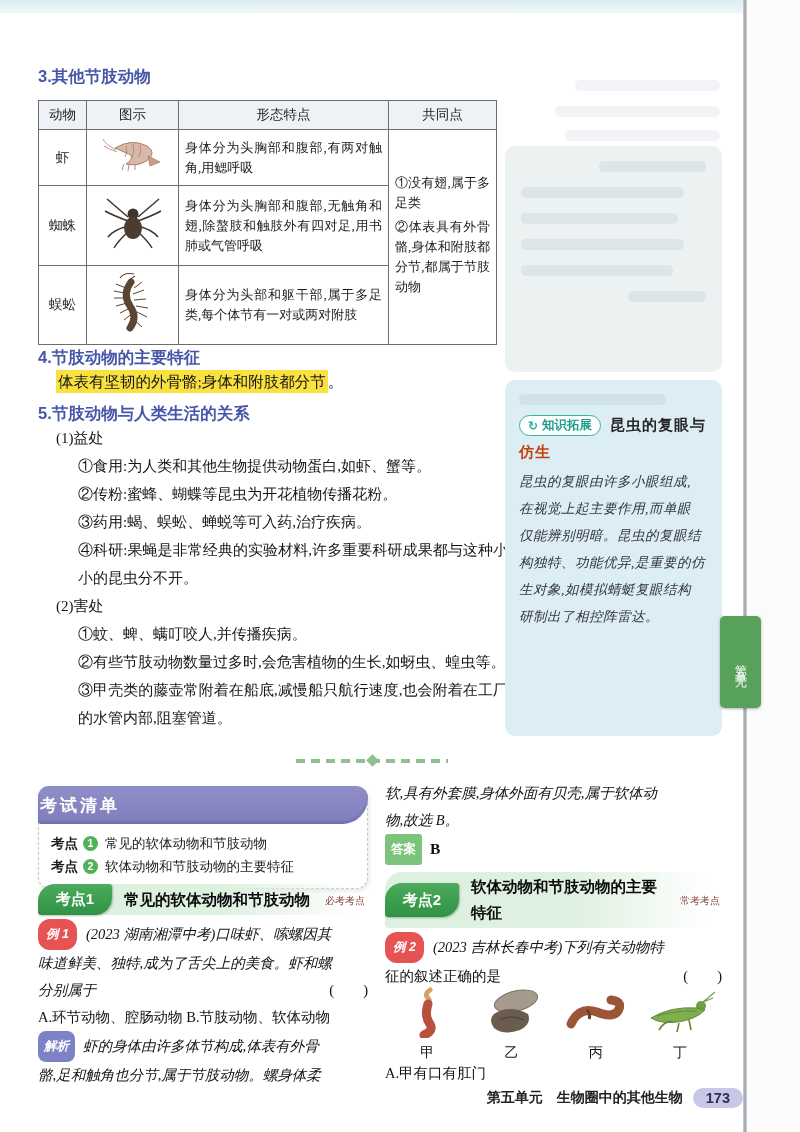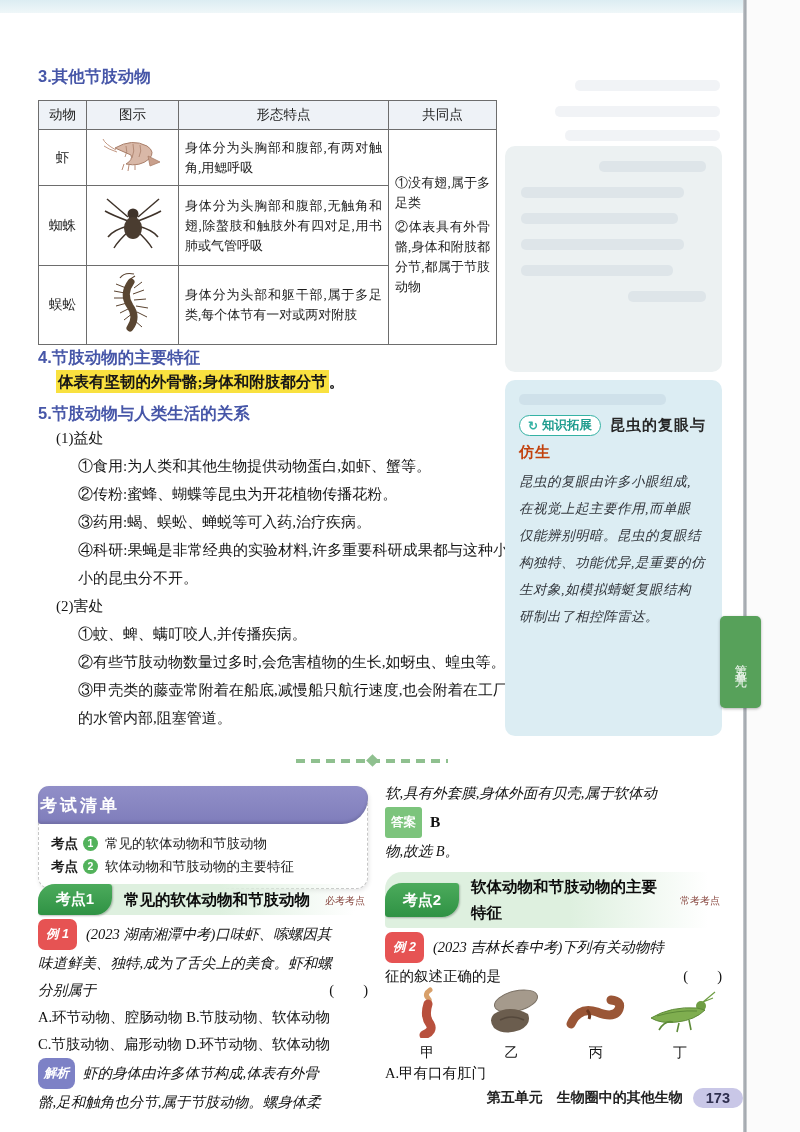--- a/index.html
+++ b/index.html
@@ -23,21 +23,21 @@
     font-family:"Liberation Serif","DejaVu Serif",serif;font-size:13px;color:#1c1c1c;table-layout:fixed}
   table.arth th,table.arth td{border:1px solid #6d6d6d;padding:4px 6px;line-height:20px}
   table.arth th{background:#eef2f7;font-weight:normal;font-size:13.5px;height:28px}
   td.animal{text-align:center;font-size:13.5px}
   td.pic{text-align:center}
   td.desc{text-align:justify}
   td.common{vertical-align:middle;line-height:21px}
   .common-p{margin-bottom:4px;text-align:justify}
 
   .hl-line{position:absolute;left:56px;top:372px;font-family:"Liberation Serif",serif;
-    font-size:15.5px;font-weight:bold;color:#161616}
+    font-size:15.5px;font-weight:normal;color:#161616}
   .hl-line mark{background:#f9e13f;padding:3px 2px;color:#161616}
 
   .list{position:absolute;left:56px;top:424px;width:452px;
     font-family:"Liberation Serif",serif;font-size:15px;line-height:28px;color:#161616}
   .list .group-label{margin-left:0}
   .list .item{margin-left:22px;text-align:justify}
 
   .ghost-free{position:absolute;border-radius:5px;background:rgba(100,125,155,.09)}
   .sb-ghost{position:absolute;left:505px;top:146px;width:217px;height:226px;background:#ecf1f2;
     border-radius:10px;padding:12px 16px;overflow:hidden}
@@ -84,21 +84,21 @@
   #kd2 .kd-title{line-height:26px}
   #kd2 .t1{top:2px}#kd2 .t2{top:28px}
   #kd2 .kd-tag{right:2px;top:22px}
 
   .prob{position:absolute;font-family:"Liberation Serif",serif;font-size:14.5px;line-height:27px;color:#111}
   #exL{left:38px;top:919px;width:330px}
   #exR{left:385px;top:780px;width:337px}
   .exline{display:block;text-align:justify}
   .exline.flex{display:flex;justify-content:space-between;text-align:right}
   .badge-ex{display:inline-block;background:#e65353;color:#fff;font-size:12.5px;font-weight:bold;
-    padding:2px 8px;border-radius:7px;margin-right:9px;font-family:"Liberation Sans",sans-serif;vertical-align:1px}
+    padding:2px 8px;border-radius:12px;margin-right:9px;font-family:"Liberation Sans",sans-serif;vertical-align:1px}
   .badge-an{display:inline-block;background:#7d81c6;color:#fff;font-size:12.5px;font-weight:bold;
     padding:2px 6px;border-radius:8px;margin-right:8px;font-family:"Liberation Sans",sans-serif;vertical-align:1px}
   .badge-da{display:inline-block;background:#7cc47c;color:#fff;font-size:12.5px;font-weight:bold;
     padding:2px 6px;border-radius:3px;margin-right:8px;font-family:"Liberation Sans",sans-serif;vertical-align:1px}
   .ans-val{font-weight:bold;font-size:15.5px}
   .kai{font-style:italic}
 
   #ex2{left:385px;top:932px;width:337px}
   .specimens{position:absolute;left:385px;top:986px;width:337px;display:flex}
   .spec{width:25%;text-align:center}
@@ -277,29 +277,28 @@
   </div>
 
   <div class="prob" id="exL">
     <span class="exline kai"><span class="badge-ex">例 1</span><span>(2023 湖南湘潭中考)口味虾、嗦螺因其</span></span>
     <span class="exline kai">味道鲜美、独特,成为了舌尖上的美食。虾和螺</span>
     <span class="exline flex">
         <span class="kai">分别属于</span>
         <span>(　　)</span>
       </span>
     <span class="exline">A.环节动物、腔肠动物  B.节肢动物、软体动物</span>
-    <span class="exline">C.节肢动物、扁形动物  D.环节动物、软体动物</span>
     <span class="exline kai"><span class="badge-an">解析</span><span>虾的身体由许多体节构成,体表有外骨</span></span>
     <span class="exline kai">骼,足和触角也分节,属于节肢动物。螺身体柔</span>
   </div>
 
   <div class="prob" id="exR">
     <span class="exline kai">软,具有外套膜,身体外面有贝壳,属于软体动</span>
+    <span class="exline kai">物,故选 B。</span>
     <span class="exline"><span class="badge-da">答案</span><span class="ans-val">B</span></span>
-    <span class="exline kai">物,故选 B。</span>
   </div>
 
   <div class="kd-bar" id="kd2">
     <div class="kd-pill">考点2</div>
     <div class="kd-title t1">软体动物和节肢动物的主要</div>
     <div class="kd-title t2">特征</div>
     <div class="kd-tag">常考考点</div>
   </div>
 
   <div class="prob" id="ex2">

